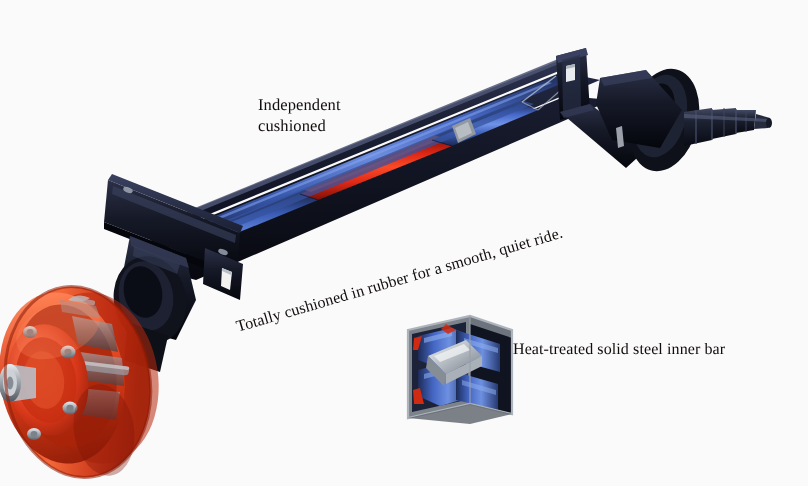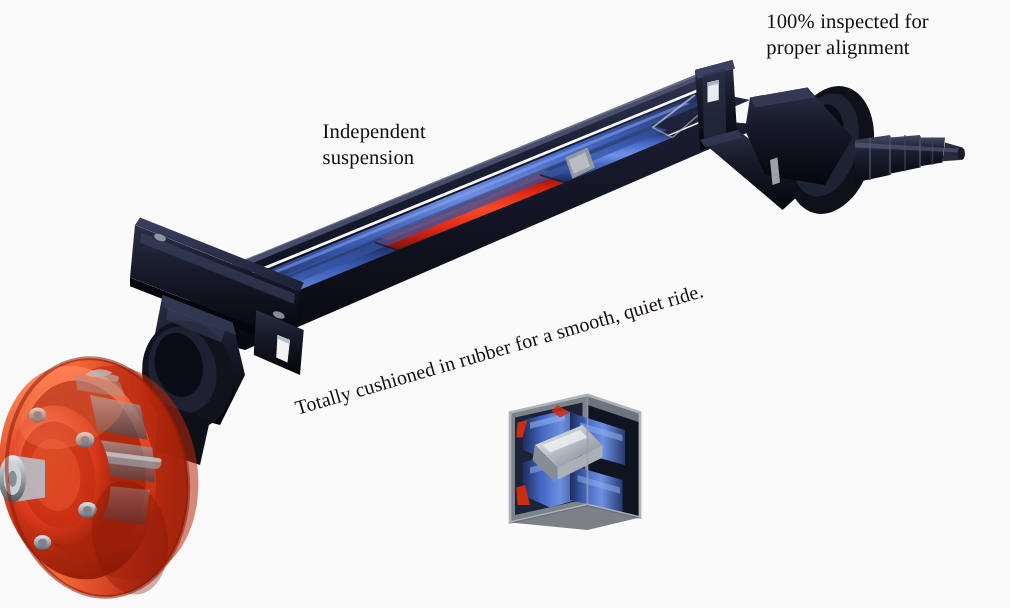--- a/index.html
+++ b/index.html
@@ -362,23 +362,22 @@
 
         <path d="M408,330 L470,316 L512,330 L512,414 L470,404 L408,418 Z" fill="none" stroke="#aeb4bb" stroke-width="2.2"></path>
         <path d="M470,316 L470,404" stroke="#9aa0a8" stroke-width="1.4" opacity=".8"></path>
 
         <path d="M408,418 L470,404 L512,414 L470,424 Z" fill="#5d636b" opacity=".8"></path>
       </g>
 
     </g>
   </svg>
 
-  <div class="callout" id="lbl-inspected">100% inspected for
-proper alignment</div>
 
   <div class="callout" id="lbl-independent">Independent
-suspension</div>
+cushioned</div>
 
 
   <div class="callout" id="lbl-cushion">Totally cushioned in rubber for a smooth, quiet ride.</div>
 
+  <div class="callout" id="lbl-heat">Heat-treated solid steel inner bar</div>
 
 </div>
 
 </body></html>

